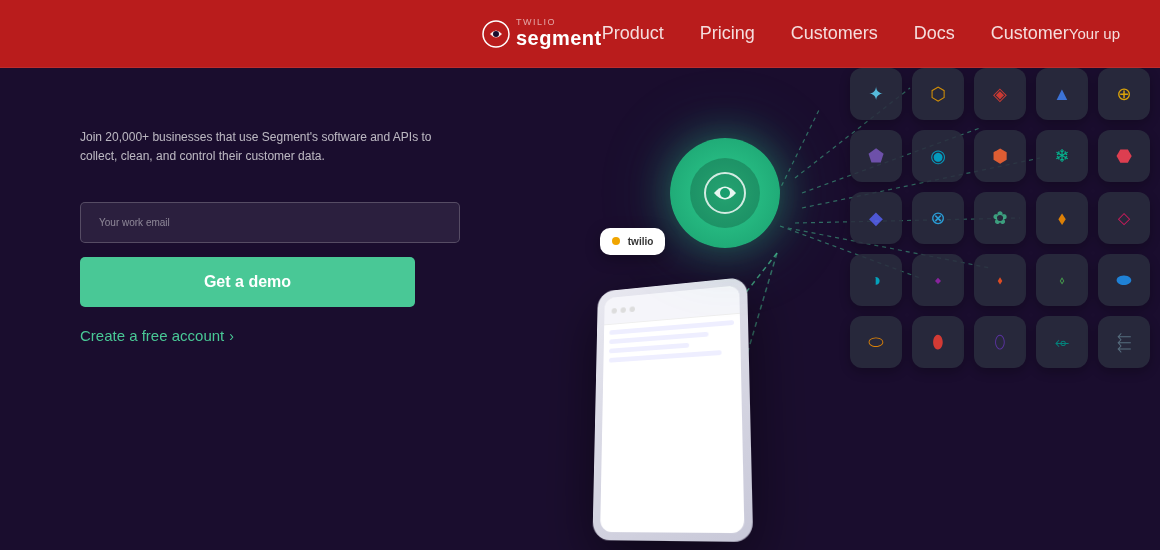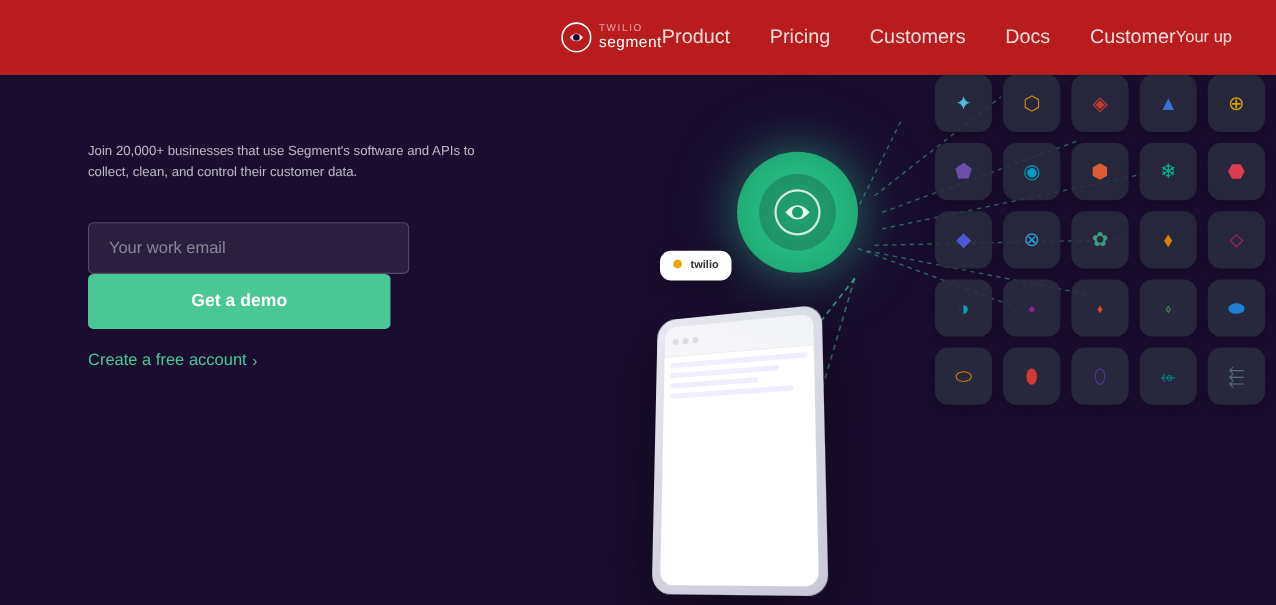--- a/index.html
+++ b/index.html
@@ -29,22 +29,22 @@
       align-items: center;
       gap: 6px;
     }
 
     .logo-icon {
       width: 28px;
       height: 28px;
     }
 
     .logo-text {
-      font-size: 14px;
-      font-weight: 400;
+      font-size: 20px;
+      font-weight: 700;
       color: #fff;
       letter-spacing: 0.5px;
     }
 
     .logo-small {
       font-size: 9px;
       font-weight: 500;
       color: rgba(255,255,255,0.6);
       letter-spacing: 1.5px;
       text-transform: uppercase;
@@ -122,37 +122,38 @@
 
     .hero-sub {
       font-size: 12px;
       line-height: 1.6;
       color: rgba(255,255,255,0.7);
       max-width: 390px;
       margin-bottom: 36px;
     }
 
     .email-input {
-      width: 292px;
+      width: 380px;
       padding: 14px 18px;
       background: rgba(255,255,255,0.08);
       border: 1px solid rgba(255,255,255,0.2);
       border-radius: 5px;
       color: rgba(255,255,255,0.5);
-      font-size: 15px;
+      font-size: 10px;
       outline: none;
       display: block;
+      margin-bottom: 14px;
     }
 
     .email-input::placeholder {
       color: rgba(255,255,255,0.45);
     }
 
     .btn-demo {
-      width: 275px;
+      width: 335px;
       padding: 16px;
       background: #49c896;
       border: none;
       border-radius: 5px;
       color: #fff;
       font-size: 16px;
       font-weight: 600;
       cursor: pointer;
       display: block;
       margin-bottom: 20px;

